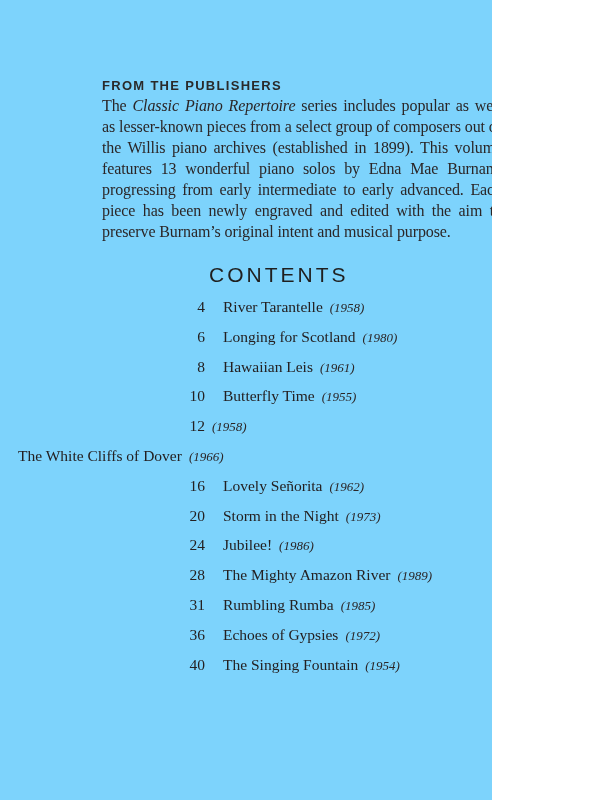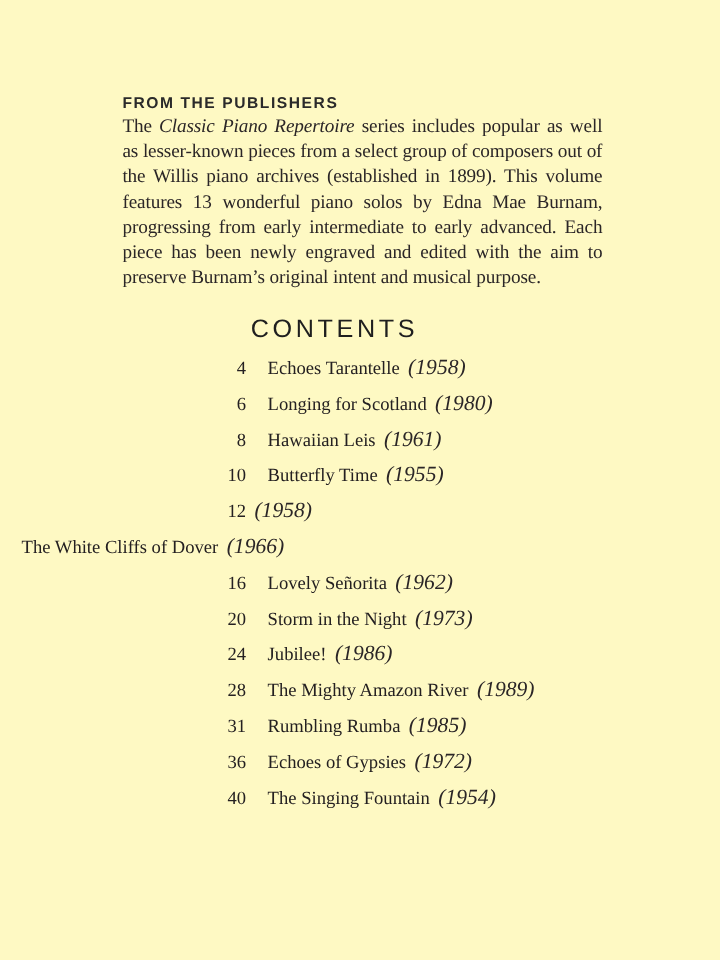--- a/index.html
+++ b/index.html
@@ -2,23 +2,23 @@
 <html><head>
 <meta charset="utf-8">
 <style>
   html, body {
     margin: 0;
     padding: 0;
     background: #ffffff;
   }
   .page {
     position: relative;
-    width: 600px;
+    width: 492px;
     height: 800px;
-    background: #fef9c3;
+    background: #7dd3fc;
     color: #231f20;
     overflow: hidden;
     font-family: "Liberation Serif", serif;
   }
   .publishers {
     position: absolute;
     left: 102px;
     top: 78px;
     width: 400px;
   }
@@ -72,40 +72,40 @@
     flex: 0 0 205px;
   }
   .entry-title {
     margin-left: 18px;
     font-size: 15.5px;
     color: #242021;
   }
   .entry-year {
     margin-left: 7px;
     font-style: italic;
-    font-size: 18px;
+    font-size: 13px;
     color: #2b2627;
   }
 </style>
 </head>
 <body>
 
 <div class="page">
 
   <div class="publishers">
     <h2 class="pub-heading">FROM THE PUBLISHERS</h2>
     <p class="pub-body"><span>The </span><span class="series-italic">Classic Piano Repertoire</span><span> series includes popular as well as lesser-known pieces from a select group of composers out of the Willis piano archives (established in 1899). This volume features 13 wonderful piano solos by Edna Mae Burnam, progressing from early intermediate to early advanced. Each piece has been newly engraved and edited with the aim to preserve Burnam’s original intent and musical purpose.</span></p>
   </div>
 
   <h1 class="contents-heading">CONTENTS</h1>
 
   <div class="contents-list">
     <div class="entry">
       <span class="entry-num">4</span>
-      <span class="entry-title">Echoes Tarantelle</span>
+      <span class="entry-title">River Tarantelle</span>
       <span class="entry-year">(1958)</span>
     </div>
 
     <div class="entry">
       <span class="entry-num">6</span>
       <span class="entry-title">Longing for Scotland</span>
       <span class="entry-year">(1980)</span>
     </div>
 
     <div class="entry">

